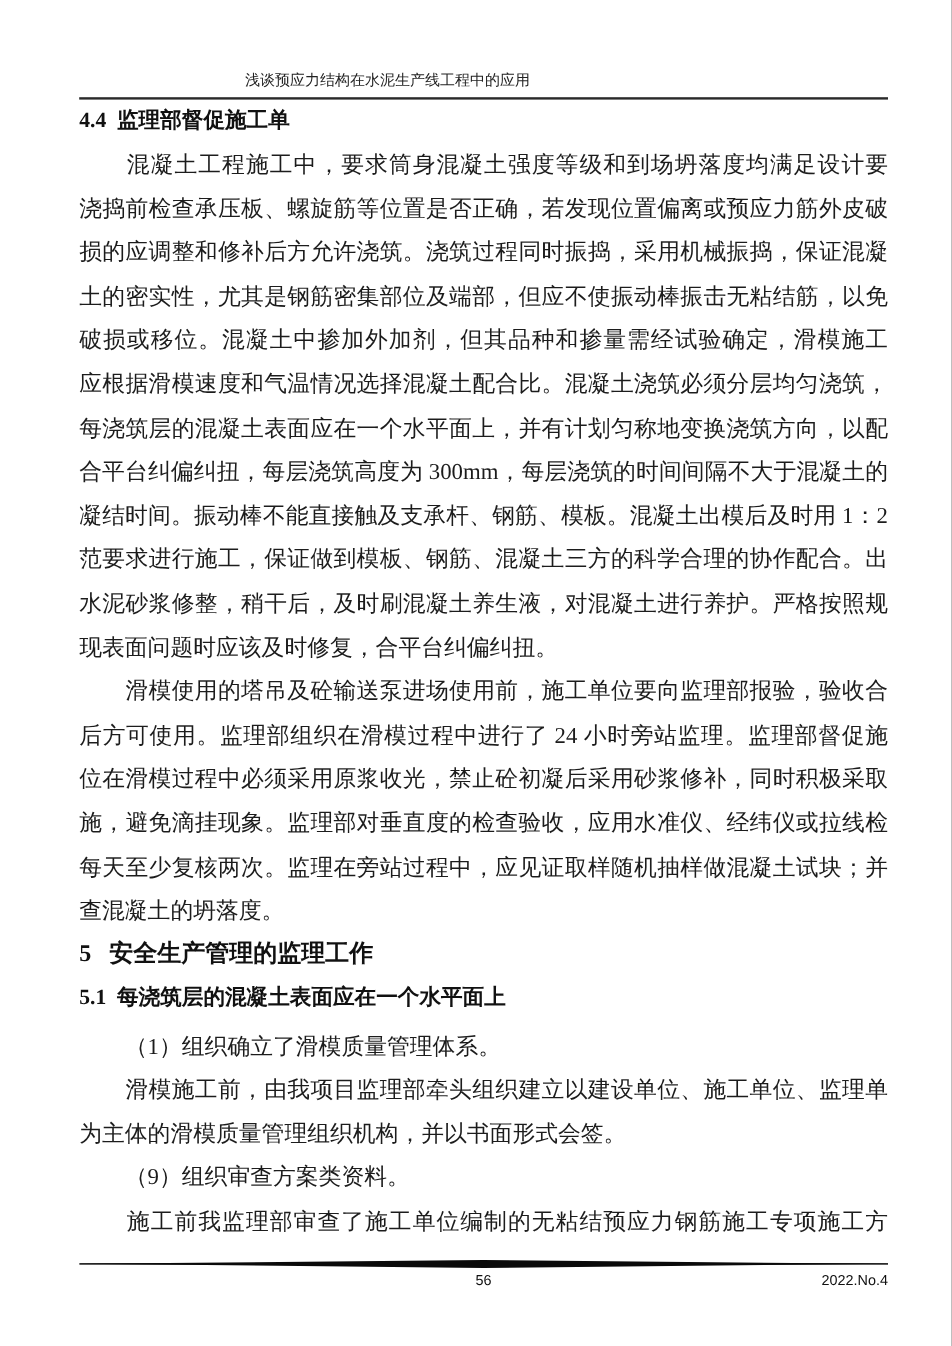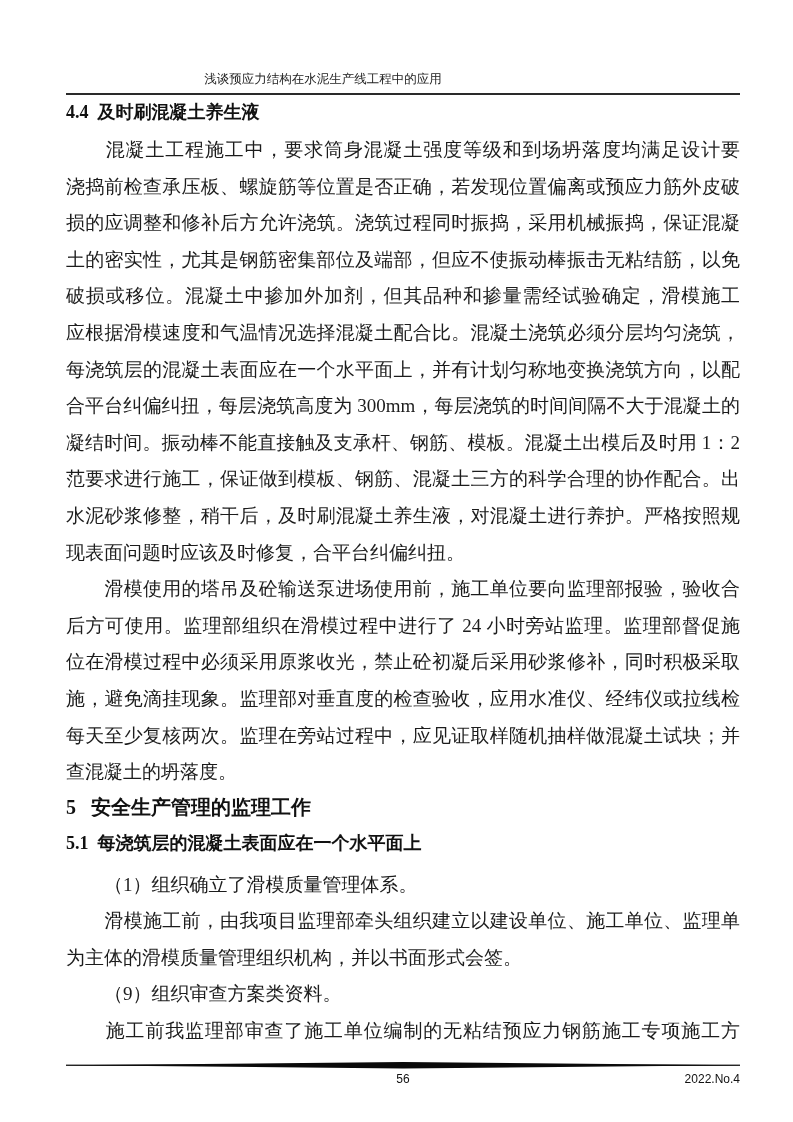--- a/index.html
+++ b/index.html
@@ -2,21 +2,21 @@
 <html><head>
 <meta charset="utf-8">
 <style>
   html,body{margin:0;padding:0;background:#888;}
   .page{
     position:relative;
     width:793px;height:1122px;
     margin:0 auto;
     background:#ffffff;
     box-sizing:border-box;
-    padding:12px 53px 0 66px;
+    padding:0 53px 0 66px;
     color:#1a1a1a;
     font-family:"Liberation Serif","DejaVu Serif",serif;
     overflow:hidden;
   }
   .running-header{
     margin-top:58px;
     margin-right:160px;
     font-size:12.5px;
     line-height:19px;
     text-align:center;
@@ -81,21 +81,21 @@
 </head>
 <body>
 
 <div class="page">
 
   <div class="running-header">浅谈预应力结构在水泥生产线工程中的应用</div>
 
   <div class="header-rule"></div>
 
   <h2 class="h-sub">
-    <span class="h-num">4.4</span><span>及时刷混凝土养生液</span>
+    <span class="h-num">4.4</span><span>监理部督促施工单</span>
   </h2>
 
   <div class="para para-first">
       <div class="line full">　　混凝土工程施工中，要求筒身混凝土强度等级和到场坍落度均满足设计要求。</div>
       <div class="line full">浇捣前检查承压板、螺旋筋等位置是否正确，若发现位置偏离或预应力筋外皮破</div>
       <div class="line full">损的应调整和修补后方允许浇筑。浇筑过程同时振捣，采用机械振捣，保证混凝</div>
       <div class="line full">土的密实性，尤其是钢筋密集部位及端部，但应不使振动棒振击无粘结筋，以免</div>
       <div class="line full">破损或移位。混凝土中掺加外加剂，但其品种和掺量需经试验确定，滑模施工时，</div>
       <div class="line full">应根据滑模速度和气温情况选择混凝土配合比。混凝土浇筑必须分层均匀浇筑，</div>
       <div class="line full">每浇筑层的混凝土表面应在一个水平面上，并有计划匀称地变换浇筑方向，以配</div>

